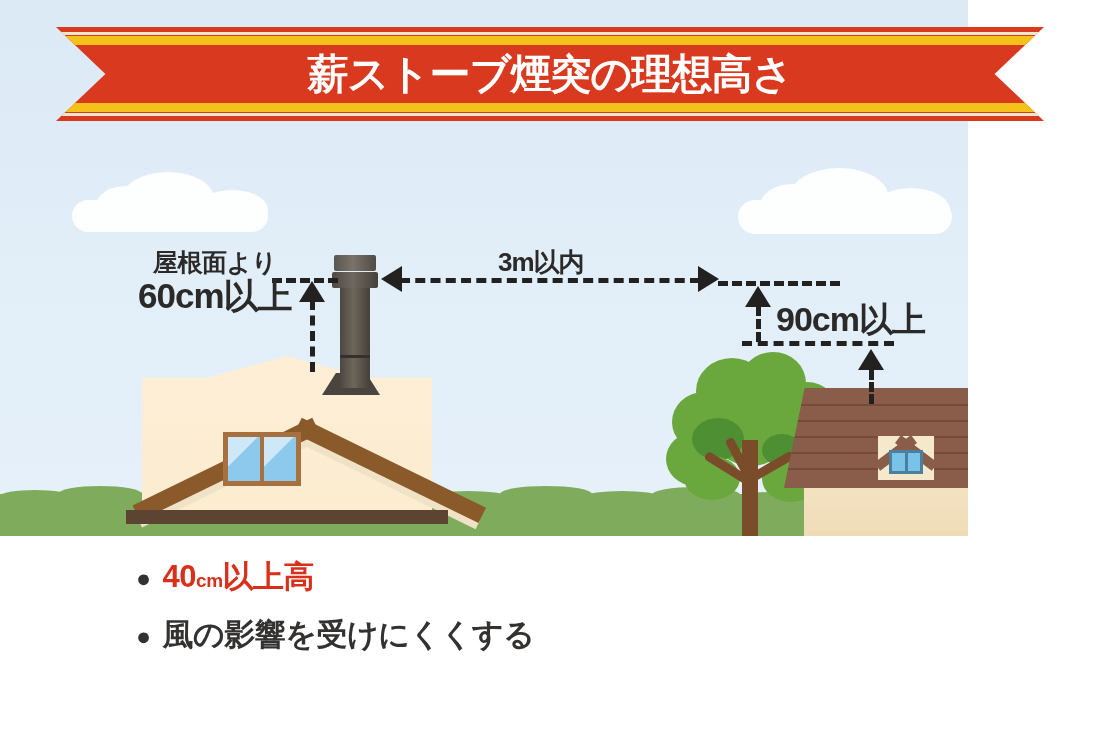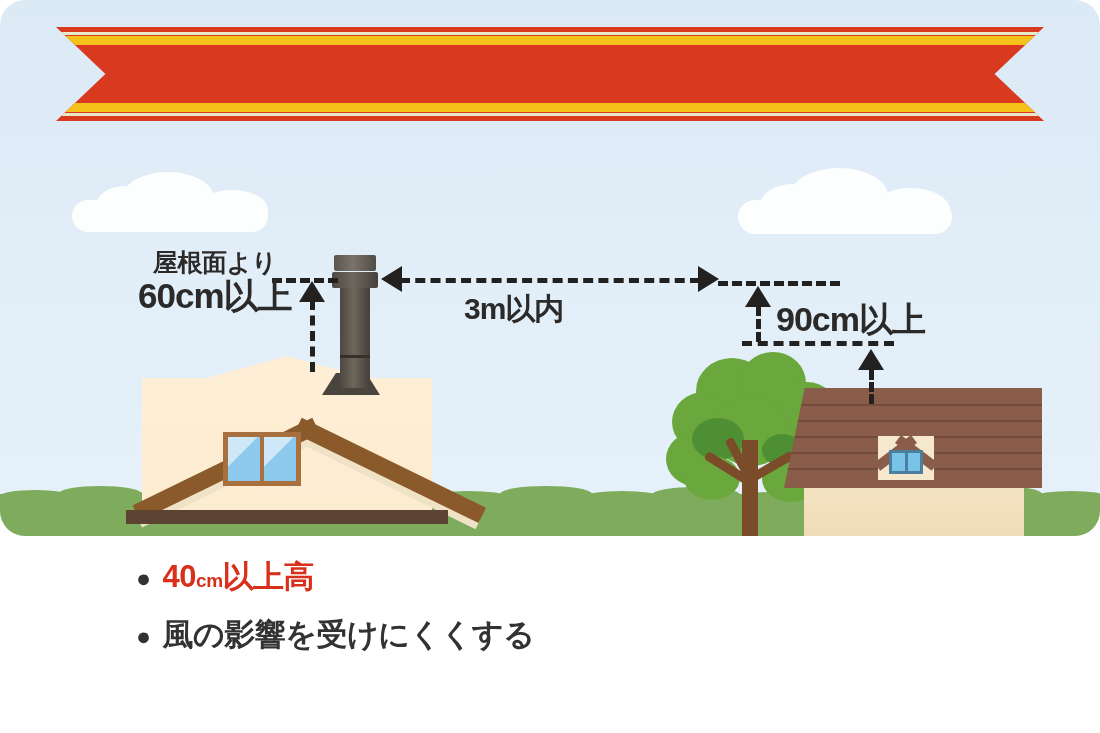--- a/index.html
+++ b/index.html
@@ -16,25 +16,24 @@
     height: 733px;
     background: #ffffff;
     overflow: hidden;
   }
 
   
   .scene {
     position: absolute;
     left: 0;
     top: 0;
-    width: 1100px;
+    width: 968px;
     height: 536px;
     background: linear-gradient(180deg, #dceaf6 0%, #e2eef8 55%, #e6f1fa 100%);
     overflow: hidden;
-    border-radius: 25px;
   }
 
   
   .cloud {
     position: absolute;
     background: #fdfefe;
     border-radius: 50%;
   }
   .cloud-base {
     position: absolute;
@@ -208,21 +207,21 @@
     font-weight: bold;
     white-space: nowrap;
     line-height: 1.12;
   }
   .lab-roof {
     left: 138px; top: 248px; text-align: center;
   }
   .lab-roof .l1 { font-size: 25px; letter-spacing: -0.5px; }
   .lab-roof .l2 { font-size: 35px; letter-spacing: -1px; }
   .lab-3m {
-    left: 464px; top: 248px; font-size: 30px; letter-spacing: -1px; margin-top: 44px;
+    left: 498px; top: 248px; font-size: 26px; letter-spacing: -1px;
   }
   .lab-90 {
     left: 776px; top: 300px; font-size: 34px; letter-spacing: -1px;
   }
   .lab-obst {
     position: absolute; left: 812px; top: 475px;
     font-size: 23px; font-weight: bold; color: #2b2a28;
     white-space: nowrap;
     -webkit-text-stroke: 5px #ffffff;
     paint-order: stroke fill;
@@ -406,20 +405,21 @@
   </div>
 
   <div class="banner">
     <div class="banner-body">
       <div class="banner-stripe-thin top"></div>
       <div class="banner-stripe top"></div>
       <div class="banner-stripe bot"></div>
       <div class="banner-stripe-thin bot"></div>
     </div>
     <div class="banner-title">
+      <span>薪ストーブ煙突の理想高さ</span>
     </div>
   </div>
 
   <div class="bullets">
     <div class="bullet-row">
       <span class="bullet-dot">●</span>
       <span class="accent"><span>40</span><span class="unit">cm</span><span>以上高</span></span>
     </div>
     <div class="bullet-row">
       <span class="bullet-dot">●</span>

